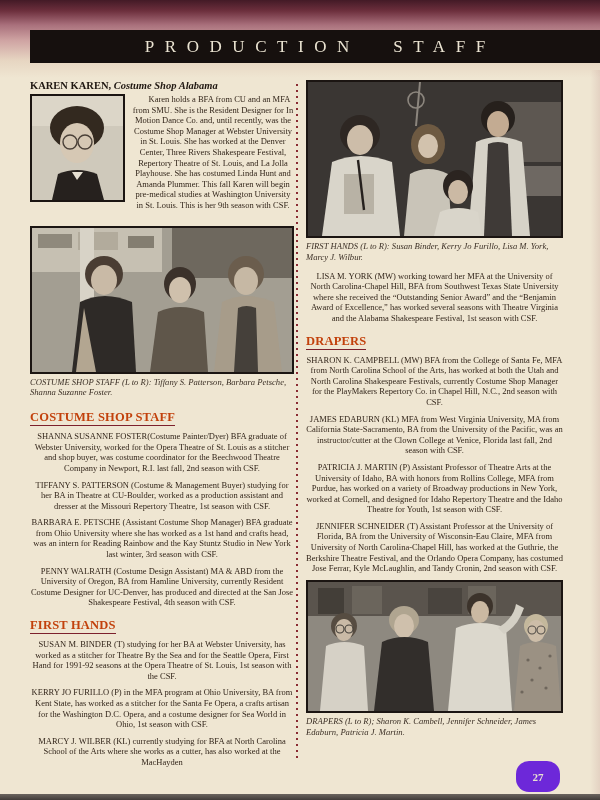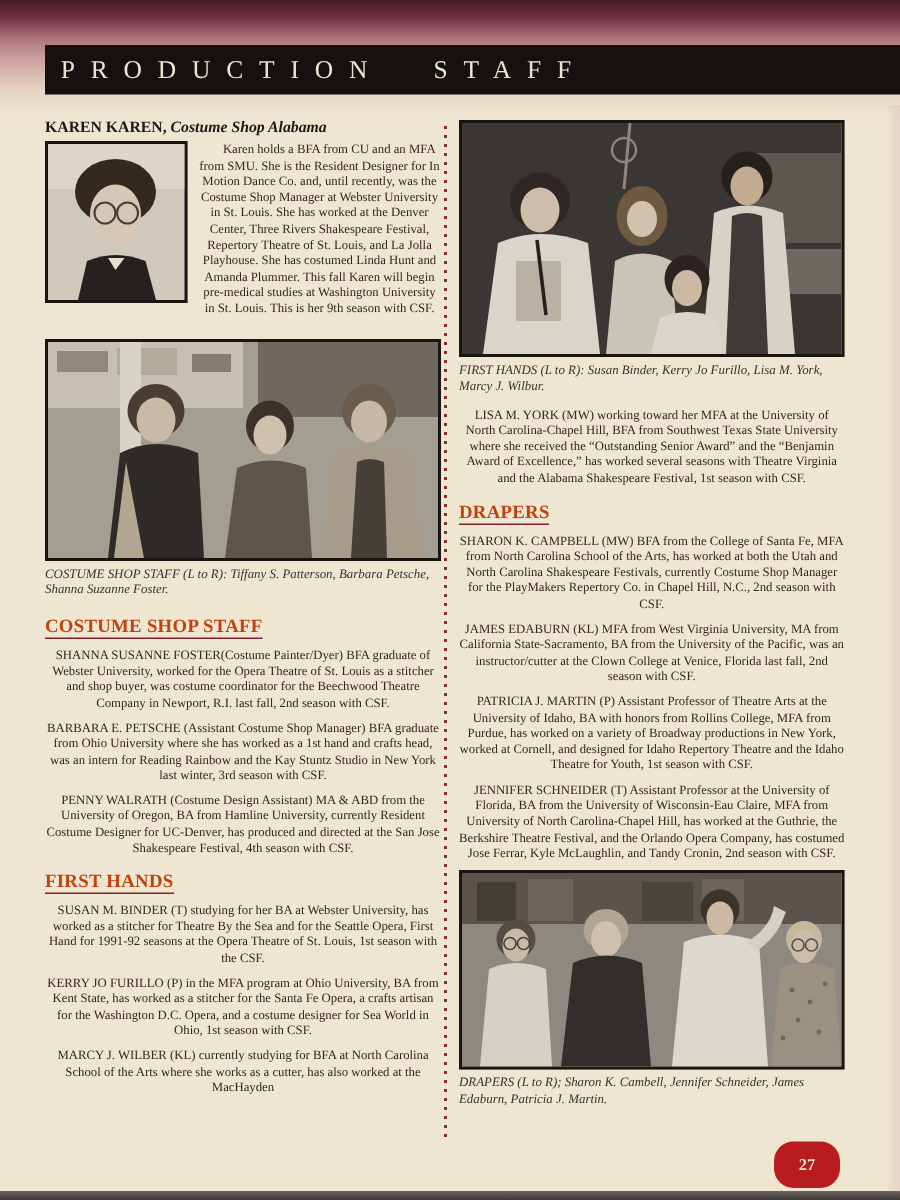--- a/index.html
+++ b/index.html
@@ -18,21 +18,21 @@
   .right-edge-tint {
     position:absolute; top:70px; right:0; bottom:0; width:10px;
     background:linear-gradient(to left, rgba(186,138,138,0.22), rgba(186,138,138,0));
   }
   .bottom-scan-edge {
     position:absolute; left:0; right:0; bottom:0; height:6px;
     background:linear-gradient(to bottom,#6b645f,#423c3a);
   }
   .banner {
     position:absolute; top:30px; left:30px; right:0; height:33px;
-    background:#16100e; display:flex; align-items:center; justify-content:flex-start;
+    background:#16100e; display:flex; align-items:center; justify-content:center;
   }
   .banner-title {
     color:#ebe4d2; font-size:17px; letter-spacing:0.62em; word-spacing:1.1em;
     font-weight:400; padding-left:0.62em; white-space:nowrap;
   }
   .divider {
     position:absolute; left:296px; top:84px; width:2px; height:674px;
     background:repeating-linear-gradient(to bottom,#8a2b33 0 2px, rgba(0,0,0,0) 2px 6px);
   }
   .col { position:absolute; top:80px; }
@@ -59,21 +59,21 @@
     display:inline-block; font-size:12.5px; font-weight:bold; color:#c2410c;
     border-bottom:1.6px solid #7c202c; padding-bottom:0px; margin:4px 0 5px 0;
     letter-spacing:0.2px;
     font-family:Liberation Serif, serif;
   }
   .group-photo { width:100%; }
   .mb10 { margin-bottom:10px; }
 
   .page-number-box {
     position:absolute; right:40px; bottom:8px; width:44px; height:31px;
-    background:#b91c1c; display:flex; align-items:center; justify-content:center;border-radius:13px;
+    background:#6d28d9; display:flex; align-items:center; justify-content:center;border-radius:13px;
   }
   .page-number { color:#e8e1cf; font-size:11px; font-weight:bold; }
 </style>
 </head>
 <body>
 
 <div class="page">
   <div class="top-gradient"></div>
   <div class="right-edge-tint"></div>
 
@@ -125,20 +125,21 @@
         <ellipse cx="214" cy="46" rx="18" ry="18" fill="#6b5d4d"></ellipse>
         <ellipse cx="214" cy="53" rx="12" ry="14" fill="#c6b8a4"></ellipse>
         <path d="M182 144 L190 74 Q214 62 242 74 L250 144 Z" fill="#a79c8a"></path>
         <path d="M202 144 L206 80 Q214 76 224 80 L226 144 Z" fill="#45403a"></path>
       </svg>
     </span>
     <p class="caption">COSTUME SHOP STAFF (L to R): Tiffany S. Patterson, Barbara Petsche, Shanna Suzanne Foster.</p>
 
     <span class="section-heading">COSTUME SHOP STAFF</span>
     <p class="bio">SHANNA SUSANNE FOSTER(Costume Painter/Dyer) BFA graduate of Webster University, worked for the Opera Theatre of St. Louis as a stitcher and shop buyer,  was costume coordinator for the Beechwood Theatre Company in Newport, R.I. last fall, 2nd season with CSF.</p>
+    <p class="bio">TIFFANY S. PATTERSON (Costume &amp; Management Buyer) studying for her BA in Theatre at CU-Boulder, worked as a production assistant and dresser at the Missouri Repertory Theatre, 1st season with CSF.</p>
     <p class="bio">BARBARA E. PETSCHE (Assistant Costume Shop Manager) BFA graduate from Ohio University where she has worked as a 1st hand and crafts head, was an intern for Reading Rainbow and the Kay Stuntz Studio in New York last winter, 3rd season with CSF.</p>
     <p class="bio mb10">PENNY WALRATH (Costume Design Assistant) MA &amp; ABD from the University of Oregon, BA from Hamline University, currently Resident Costume Designer for UC-Denver, has produced and directed at the San Jose Shakespeare Festival, 4th season with CSF.</p>
 
     <span class="section-heading">FIRST HANDS</span>
     <p class="bio">SUSAN M. BINDER (T) studying for her BA at Webster University, has worked as a stitcher for Theatre By the Sea and for the Seattle Opera, First Hand for 1991-92 seasons at the Opera Theatre of St. Louis, 1st season with the CSF.</p>
     <p class="bio">KERRY JO FURILLO (P) in the MFA program at Ohio University, BA from Kent State, has worked as a stitcher for the Santa Fe Opera, a crafts artisan for the Washington D.C. Opera, and a costume designer for Sea World in Ohio, 1st season with CSF.</p>
     <p class="bio">MARCY J. WILBER (KL) currently studying for BFA at North Carolina School of the Arts where she works as a cutter, has also worked at the MacHayden</p>
   </div>
 
   <div class="col col-right">

